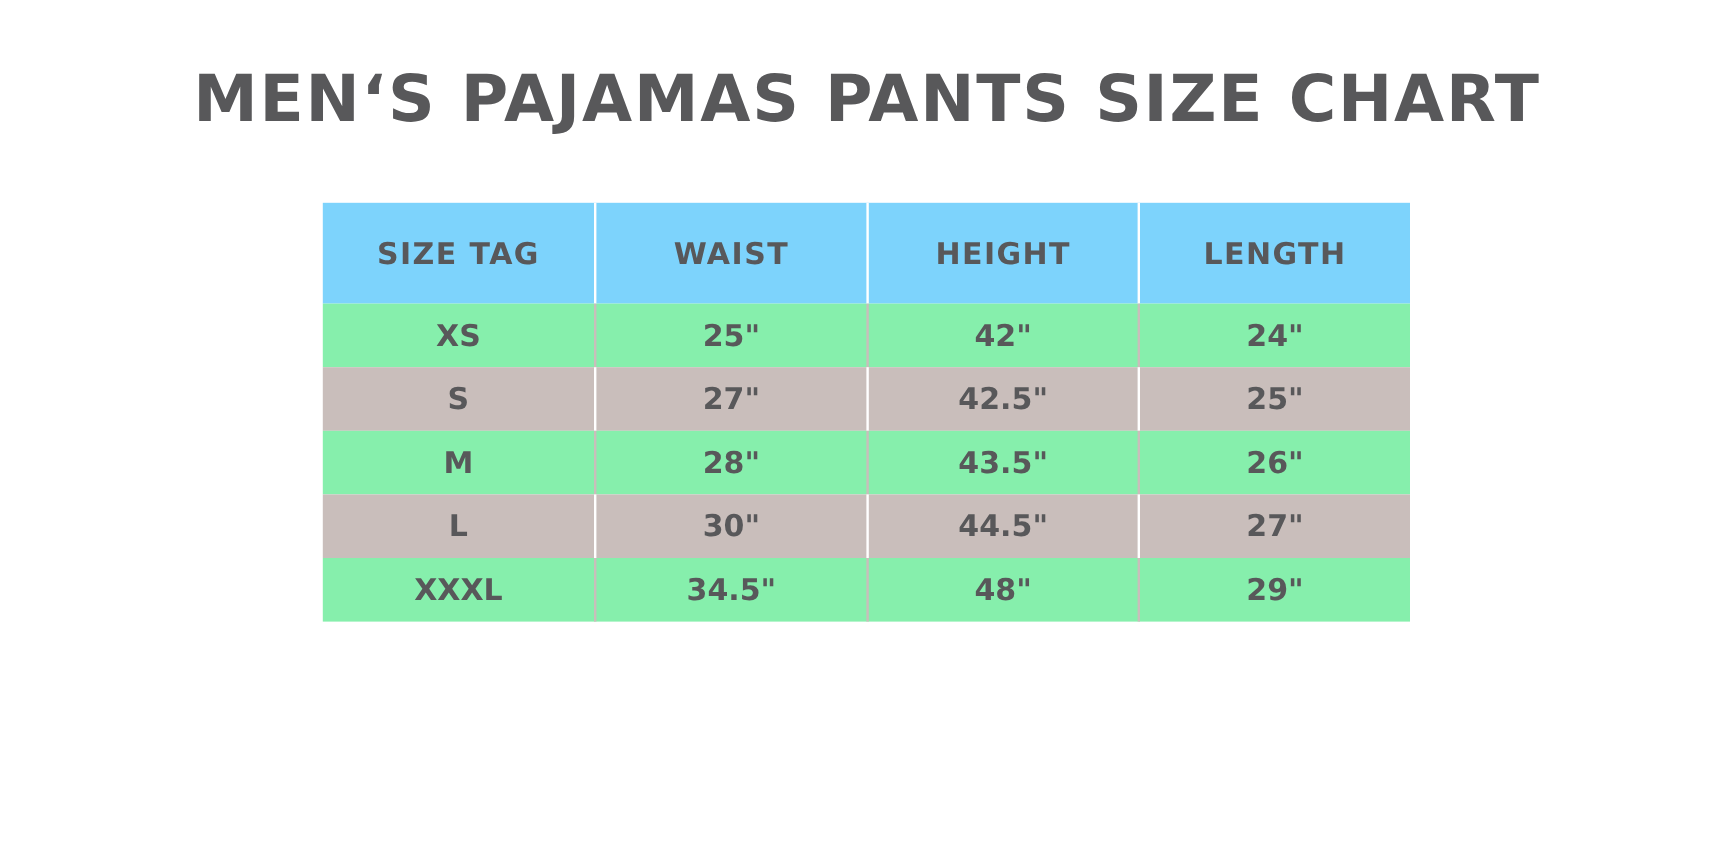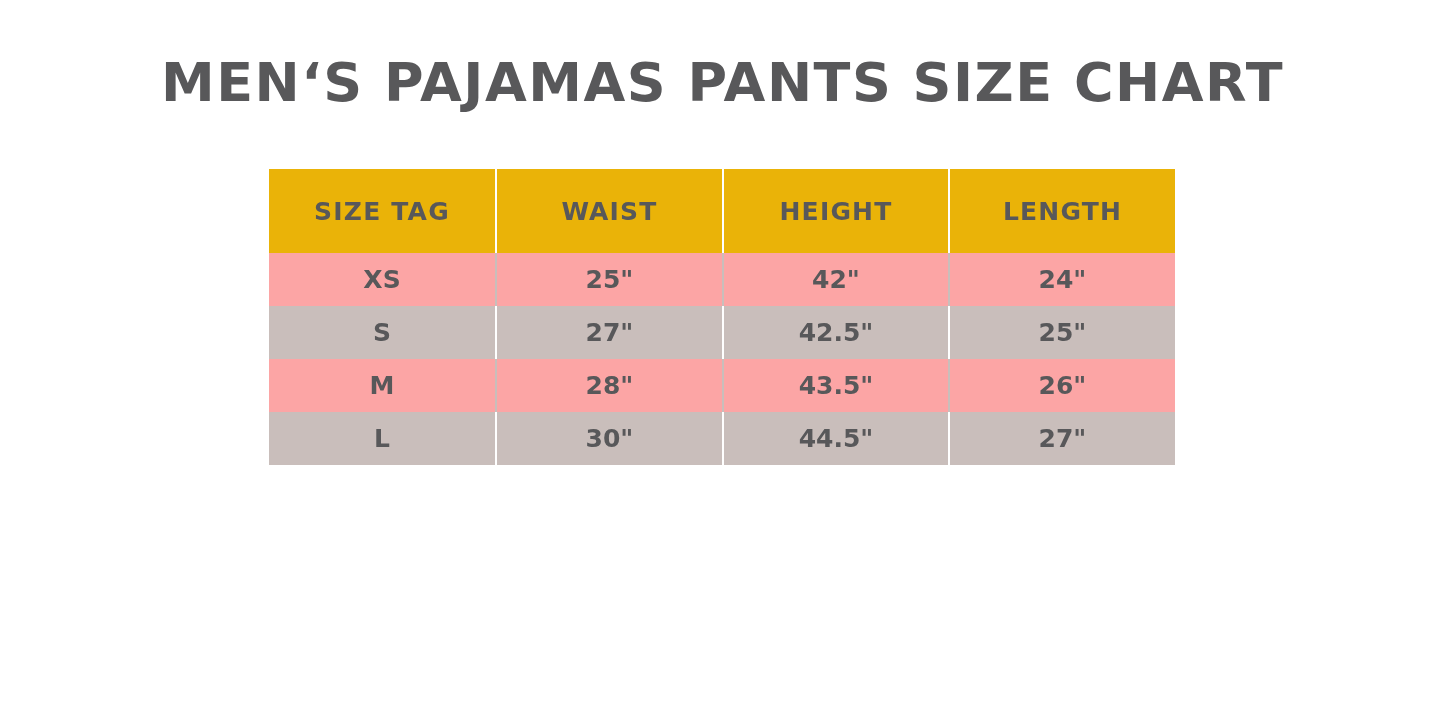--- a/index.html
+++ b/index.html
@@ -57,38 +57,38 @@
     border-right: 2px solid #ffffff;
     padding: 0;
     vertical-align: middle;
   }
   table.size-chart th:last-child,
   table.size-chart td:last-child {
     border-right: none;
   }
   thead th {
     height: 84px;
-    background: #eab308;
+    background: #7dd3fc;
     font-size: 25px;
     font-weight: 700;
     letter-spacing: 1.2px;
     text-transform: uppercase;
     font-family: "DejaVu Sans", sans-serif;
   }
   tbody td {
     height: 53px;
     font-size: 25px;
     font-weight: 700;
     font-family: "DejaVu Sans", sans-serif;
   }
   tbody tr.shade td {
     background: #c9bebb;
   }
   tbody tr.plain td {
-    background: #fca5a5;
+    background: #86efac;
   }
   tbody tr.plain td {
     border-right: 2px solid #c9bebb;
   }
   tbody tr.plain td:last-child {
     border-right: none;
   }
   tbody tr:last-child td {
     border-bottom: none;
   }
@@ -134,17 +134,23 @@
           <td>28"</td>
           <td>43.5"</td>
           <td>26"</td>
         </tr>
         <tr class="shade">
           <td>L</td>
           <td>30"</td>
           <td>44.5"</td>
           <td>27"</td>
         </tr>
+        <tr class="plain">
+          <td>XXXL</td>
+          <td>34.5"</td>
+          <td>48"</td>
+          <td>29"</td>
+        </tr>
       </tbody>
     </table>
   </div>
 
 </div>
 
 </body></html>

